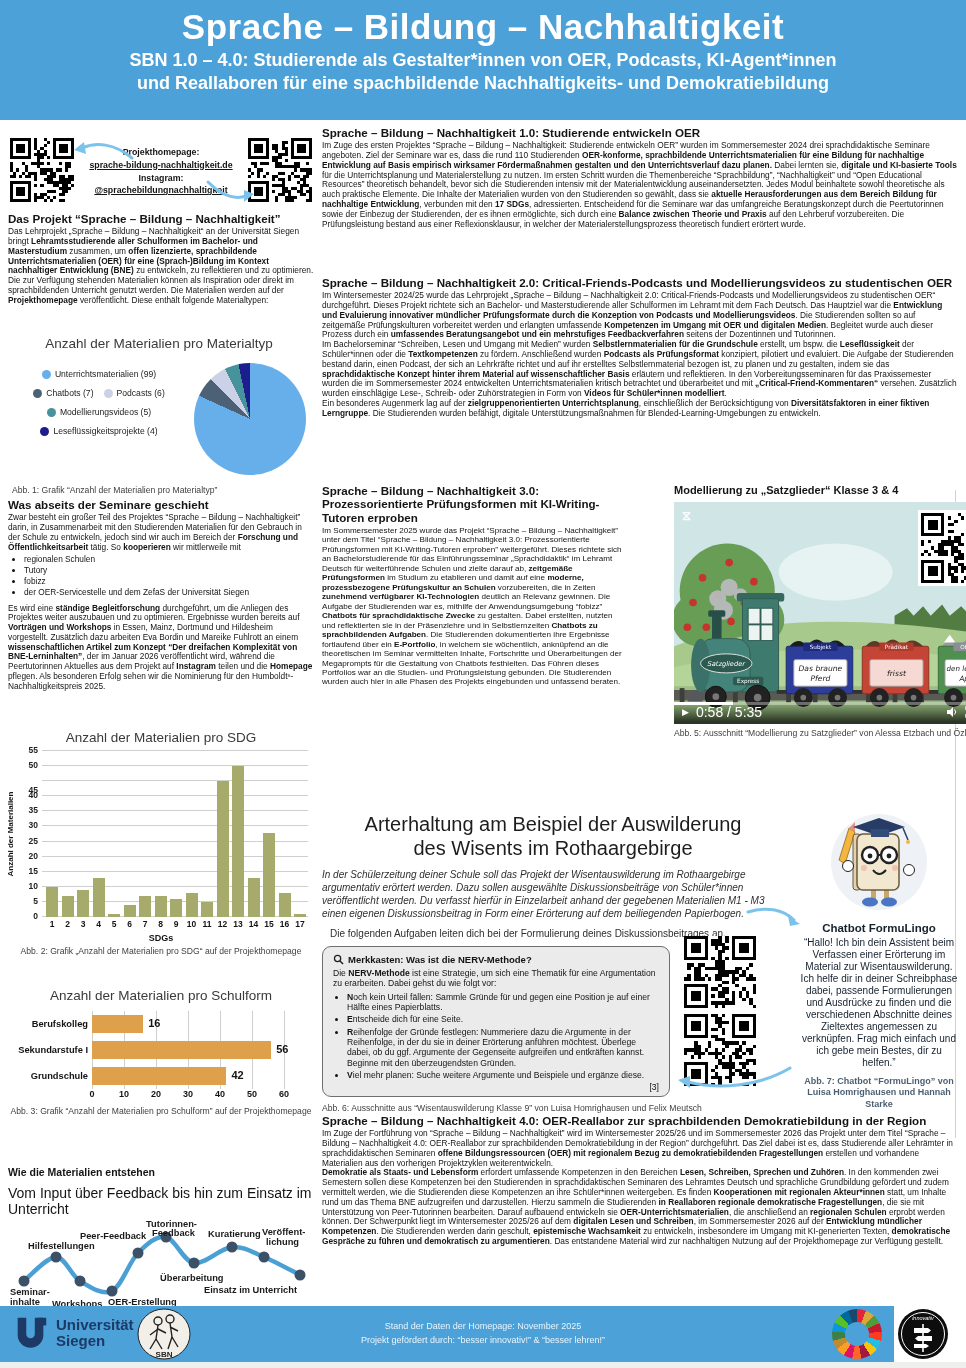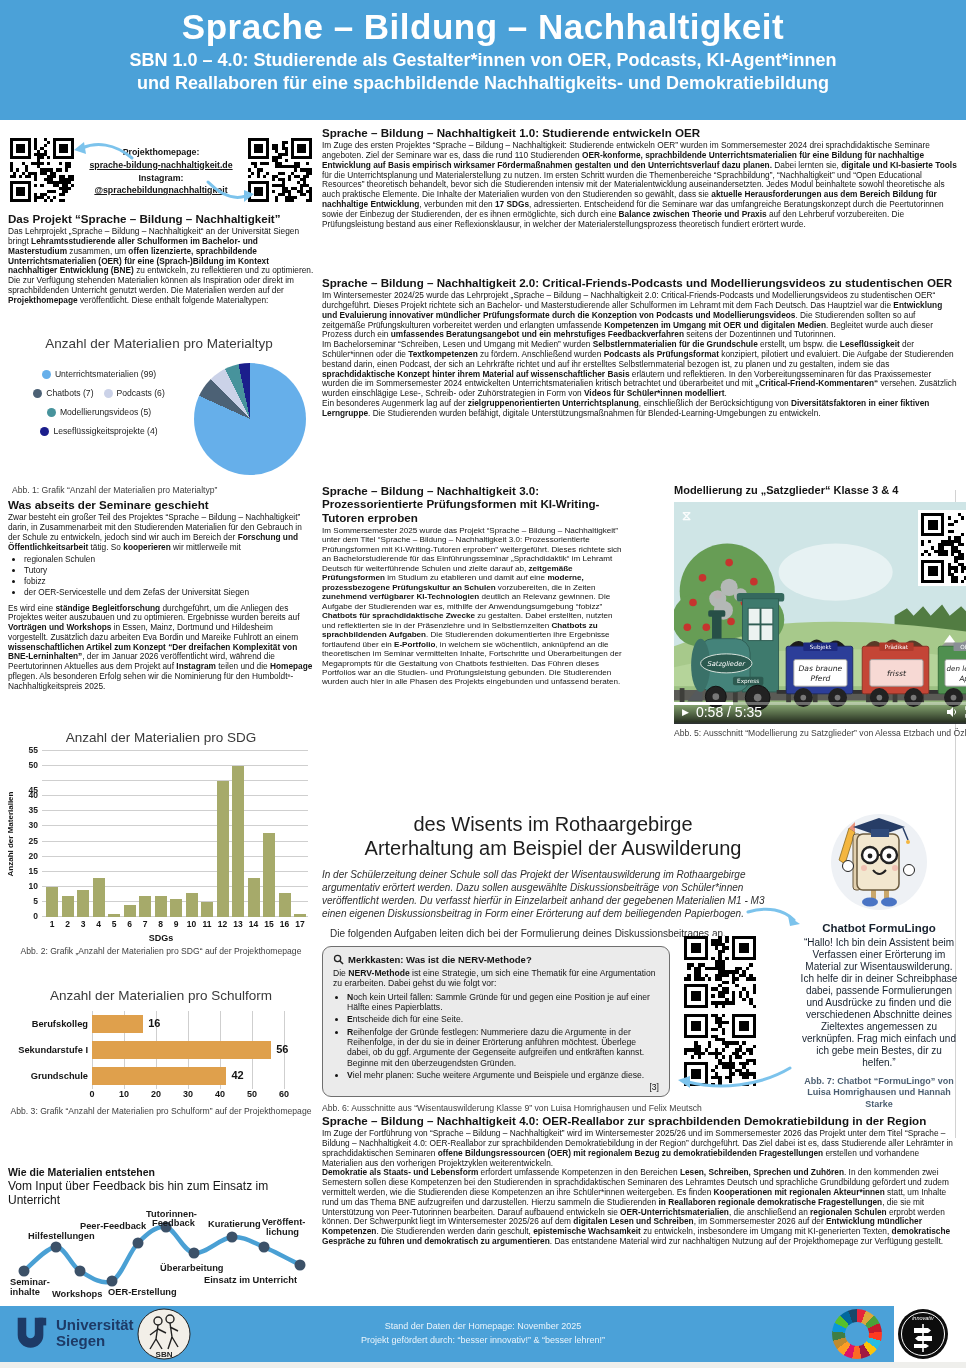--- a/index.html
+++ b/index.html
@@ -60,21 +60,21 @@
   .h-row{display:flex;align-items:center;height:26px;position:relative;}
   .h-lab{width:80px;text-align:right;font-size:9.3px;font-weight:700;padding-right:4px;flex:0 0 auto;}
   .h-track{position:relative;width:192px;height:100%;}
   .h-bar{position:absolute;left:0;top:4px;height:18px;}
   .h-val{position:absolute;top:6px;font-size:11px;font-weight:700;}
   .h-ticks{position:relative;margin-left:84px;width:192px;height:14px;}
   .htick{position:absolute;transform:translateX(-50%);font-size:9px;font-weight:700;}
   
   #entstehen{left:8px;top:1166px;width:306px;}
   #entstehen .t1{font-size:10.5px;font-weight:700;margin:0;}
-  #entstehen .t2{font-size:12px;margin:1px 0 2px;}
+  #entstehen .t2{font-size:14px;margin:7px 0 2px;}
   
   #sbn1{left:322px;top:126px;width:636px;}
   #sbn2{left:322px;top:276px;width:636px;}
   #sbn3row{left:322px;top:484px;width:636px;display:flex;gap:44px;}
   .sbn3-text{width:300px;flex:0 0 auto;font-size:8.1px;line-height:1.17;}
   .sbn3-fig{margin-left:8px;width:328px;}
   .fig-title{font-size:11px;font-weight:700;margin:0 0 6px;}
   .video{position:relative;width:328px;height:222px;overflow:hidden;background:#cfe5e6;}
   .video .vqr{position:absolute;right:8px;top:8px;width:70px;height:70px;padding:3px;background:#fff;}
   .vbar{position:absolute;left:0;right:0;bottom:0;height:24px;background:linear-gradient(transparent,rgba(0,0,0,.8));display:flex;align-items:flex-end;color:#fff;}
@@ -914,22 +914,22 @@
           </div>
         </div>
       </div>
       <div class="cap" style="margin-top:4px">Abb. 5: Ausschnitt “Modellierung zu Satzglieder” von Alessa Etzbach und Özlem Yildiz</div>
     </div>
   </div>
 
   <div class="abs" id="worksheet">
     <div class="ws-left">
       <div class="ws-title">
+        <div>Arterhaltung am Beispiel der Auswilderung</div>
         <div>des Wisents im Rothaargebirge</div>
-        <div>Arterhaltung am Beispiel der Auswilderung</div>
       </div>
       <div class="ws-intro">In der Schülerzeitung deiner Schule soll das Projekt der Wisentauswilderung im Rothaargebirge argumentativ erörtert werden. Dazu sollen ausgewählte Diskussionsbeiträge von Schüler*innen veröffentlicht werden. Du verfasst hierfür in Einzelarbeit anhand der gegebenen Materialien M1 - M3 einen eigenen Diskussionsbeitrag in Form einer Erörterung auf dem beiliegenden Papierbogen.</div>
       <div class="ws-lead">Die folgenden Aufgaben leiten dich bei der Formulierung deines Diskussionsbeitrages an.</div>
       <div class="merk">
         <div class="merk-title">
           <svg width="11" height="11" viewBox="0 0 12 12">
               <circle cx="5" cy="5" r="3.4" fill="none" stroke="#222" stroke-width="1.4"></circle>
               <line x1="7.6" y1="7.6" x2="11" y2="11" stroke="#222" stroke-width="1.6"></line>
             </svg>
           <span>Merkkasten: Was ist die NERV-Methode?</span>

